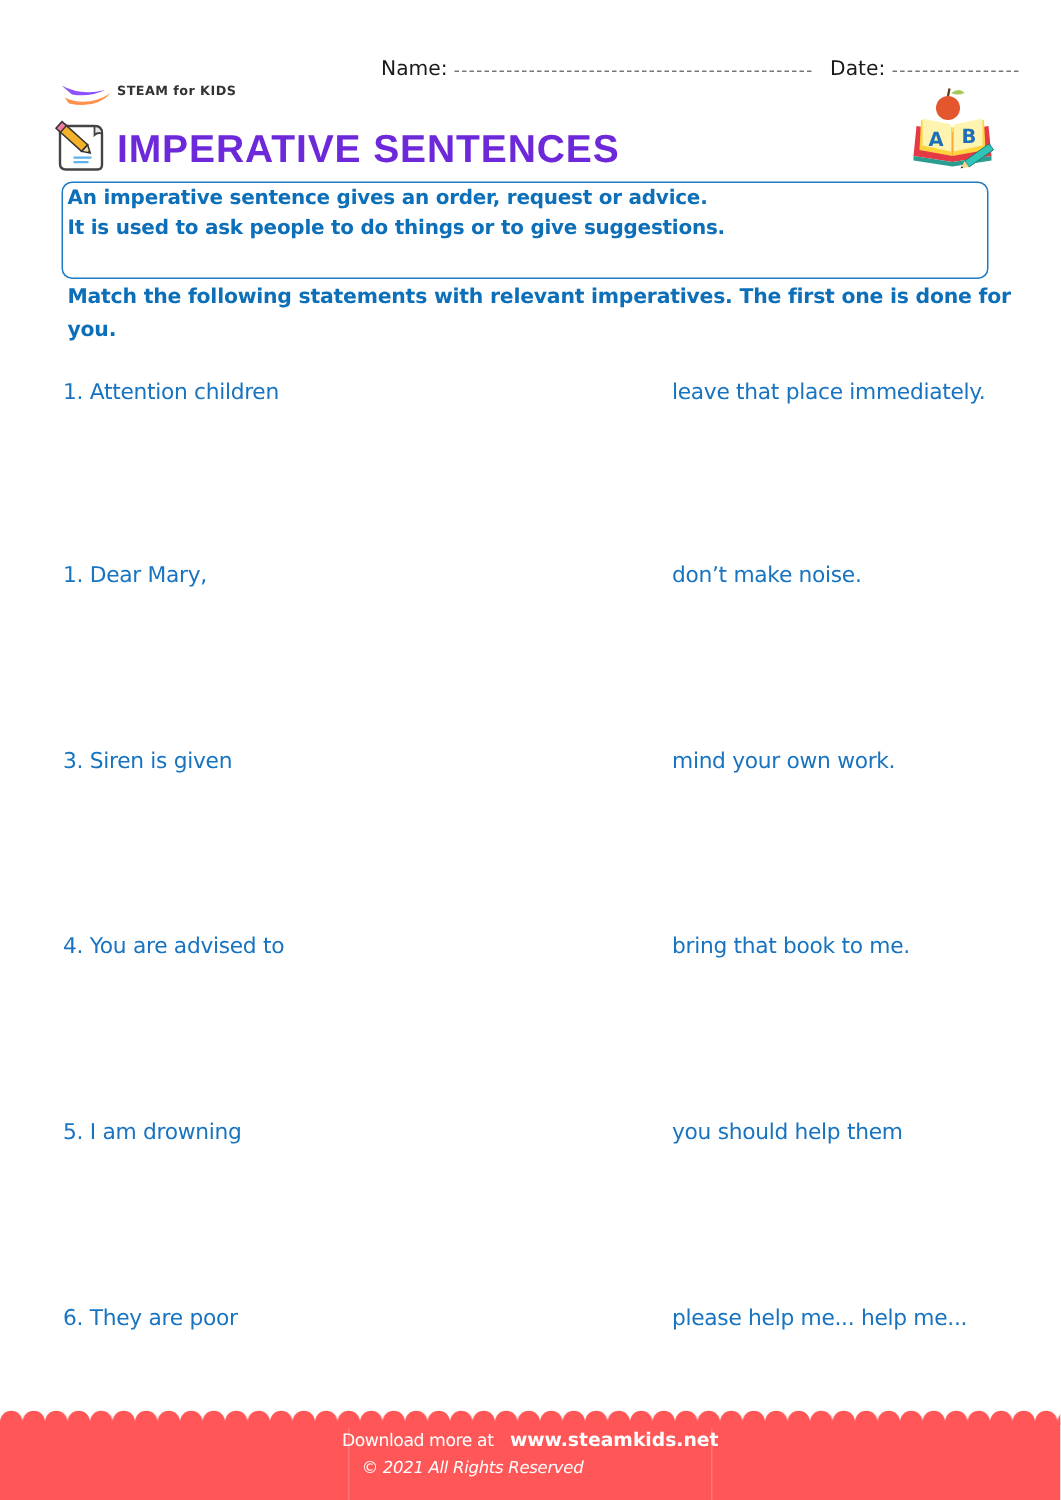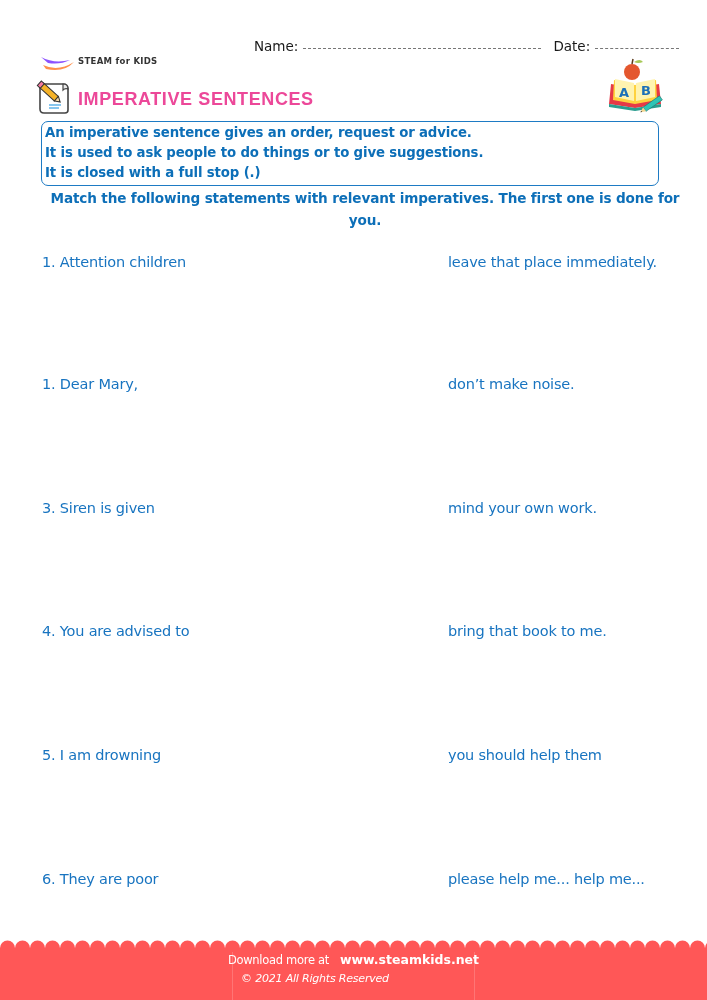--- a/index.html
+++ b/index.html
@@ -81,22 +81,22 @@
       left: 35px;
       top: 80px;
       width: 38px;
       height: 36px;
     }
     .title {
       left: 78px;
       top: 84px;
       font-family: "Liberation Sans", sans-serif;
       font-weight: bold;
-      font-size: 18px;
-      color: #ec4899;
+      font-size: 26px;
+      color: #6d28d9;
       letter-spacing: 0.6px;
       line-height: 30px;
       white-space: nowrap;
     }
     .book-icon {
       left: 605px;
       top: 58px;
       width: 62px;
       height: 56px;
     }
@@ -125,21 +125,20 @@
     .instructions {
       left: 45px;
       top: 187px;
       width: 640px;
       font-family: "DejaVu Sans", sans-serif;
       font-weight: bold;
       font-size: 13.6px;
       color: #0d6fb8;
       line-height: 22px;
       letter-spacing: -0.15px;
-      text-align: center;
     }
 
     
     .match-left, .match-right {
       position: absolute;
       font-family: "DejaVu Sans", sans-serif;
       font-size: 14.5px;
       color: #1874c0;
       white-space: nowrap;
       line-height: 20px;
@@ -247,21 +246,20 @@
   <g transform="rotate(-35 48 46)">
     <rect x="38" y="43" width="20" height="5" fill="#2ec4b6" stroke="#1a7a70" stroke-width="0.6"></rect>
     <polygon points="38,43 33,45.5 38,48" fill="#f4d58d"></polygon>
     <polygon points="34.5,44.7 33,45.5 34.5,46.3" fill="#333"></polygon>
   </g>
 </svg>
 
 <div class="abs info-box">
   <div class="info-line">An imperative sentence gives an order, request or advice.</div>
   <div class="info-line">It is used to ask people to do things or to give suggestions.</div>
-  <div class="info-line">It is closed with a full stop (.)</div>
 </div>
 
 <div class="abs instructions">Match the following statements with relevant imperatives. The first one is done for you.</div>
 
 <div class="match-left" style="top:252px">1. Attention children</div>
 <div class="match-right" style="top:252px">leave that place immediately.</div>
 
 <div class="match-left" style="top:374px">1. Dear Mary,</div>
 <div class="match-right" style="top:374px">don’t make noise.</div>
 

